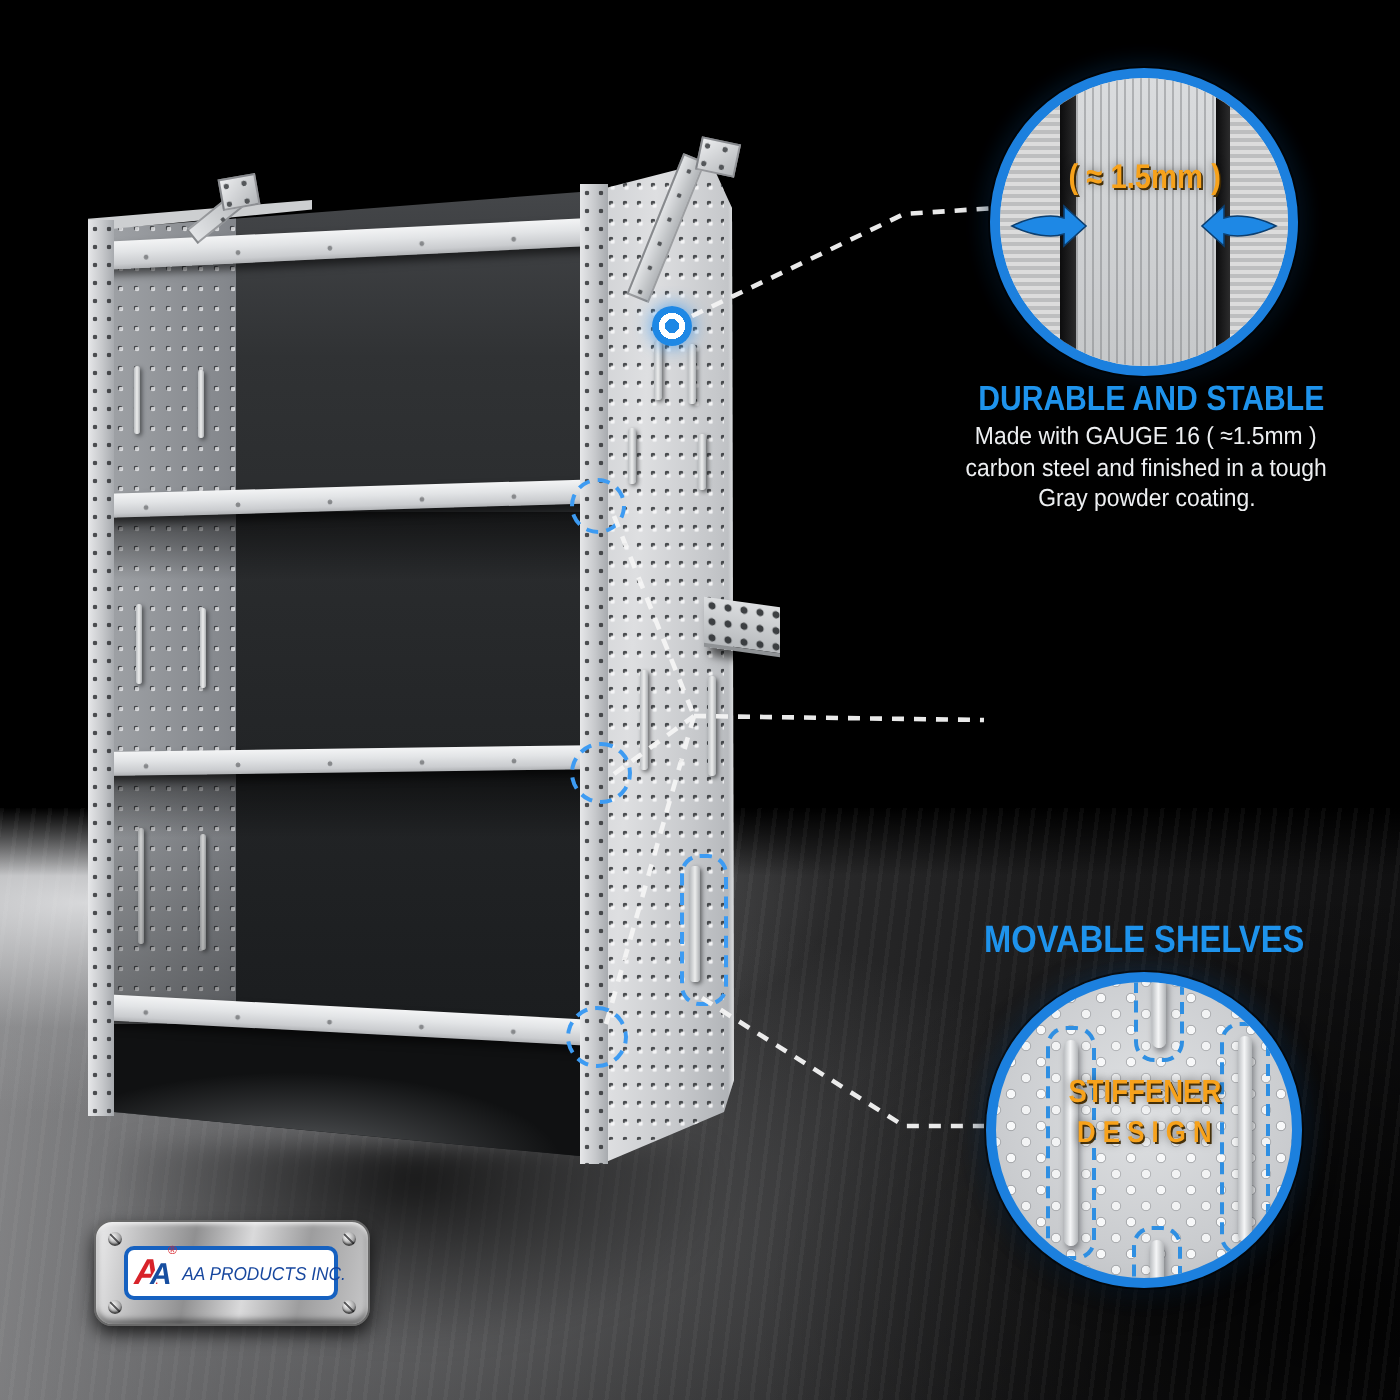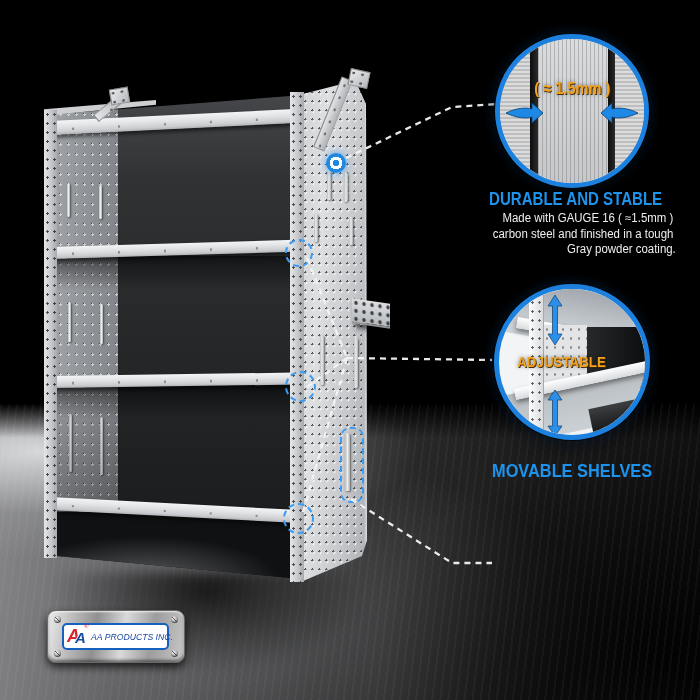--- a/index.html
+++ b/index.html
@@ -106,21 +106,21 @@
     radial-gradient(circle 1.9px at 50% 50%,#f2f3f4 0 1.9px,rgba(86,88,92,.3) 2.3px,transparent 2.8px),
     radial-gradient(circle at 50% 42%,#dfe1e3,#c9cbce 68%,#b6b9bc);
     background-size:15px 16px,15px 16px,100% 100%;background-position:0 0,7.5px 8px,0 0;}
   .rib-outline{position:absolute;border:2px dashed #2f8fe2;border-radius:10px;}
   .rib-inner{position:absolute;left:50%;top:5px;bottom:5px;width:7px;margin-left:-3.5px;border-radius:4px;
     background:linear-gradient(90deg,#bcbfc2,#f5f6f7 45%,#b2b5b8);
     box-shadow:1px 2px 3px rgba(70,72,76,.6);}
 
   
   .heading{color:#1e93ec;font-weight:bold;text-align:center;}
-  .bodytext{color:#edeff1;font-size:12.3px;line-height:15.5px;text-align:right;}
+  .bodytext{color:#edeff1;font-size:12.3px;line-height:15.5px;text-align:center;}
   .h3-number{color:#f7a21b;font-weight:bold;font-size:25px;margin:0 4px;position:relative;top:2px;}
 
   
   .logo-plate{left:47px;top:610px;width:136px;height:51px;border-radius:9px;border:1px solid #696969;
     background:linear-gradient(100deg,#ededee 0%,#bbbbbc 18%,#909091 35%,#dadadb 55%,#9d9d9e 75%,#c8c8c9 100%);
     box-shadow:inset 0 1px 2px rgba(255,255,255,.8),inset 0 -2px 3px rgba(0,0,0,.5),0 4px 9px rgba(0,0,0,.75);}
   .screw{position:absolute;width:7px;height:7px;border-radius:50%;
     background:linear-gradient(45deg,rgba(0,0,0,0) 44%,rgba(60,60,62,.85) 47% 53%,rgba(0,0,0,0) 56%),
       radial-gradient(circle at 35% 35%,#fbfbfb,#9d9d9e 62%,#6f6f70);
     box-shadow:inset 0 -1px 1px rgba(0,0,0,.6);}
@@ -218,43 +218,44 @@
   </div>
   <div class="abs heading" style="left:475px;top:189px;width:195px;font-size:17.5px">
     <span class="cond">DURABLE AND STABLE</span>
   </div>
   <div class="abs bodytext" style="left:466px;top:211px;width:214px">
     <span class="cond2">Made with GAUGE 16 ( ≈1.5mm )</span><br>
     <span class="cond2">carbon steel and finished in a tough</span><br>
     <span class="cond2">Gray powder coating.</span>
   </div>
 
-  <div class="abs ring c2bg" style="left:494px;top:284px;width:146px;height:146px">
-    <div class="abs rot" style="left:-8px;top:-18px;width:175px;height:58px;transform:rotate(10deg);background:linear-gradient(180deg,#9fa5ab,#c2c7cc 60%,#cfd3d7)"></div>
-    <div class="abs rot lip" style="left:18px;top:28px;width:145px;height:11px;transform:rotate(10deg)"></div>
-    <div class="abs dotgrid-sm" style="left:44px;top:36px;width:44px;height:66px;background-color:#e2e4e6"></div>
-    <div class="abs" style="left:88px;top:38px;width:58px;height:62px;background:linear-gradient(90deg,#27292b,#0c0d0e)"></div>
-    <div class="abs rot" style="left:10px;top:106px;width:170px;height:50px;transform:rotate(-12deg);background:linear-gradient(180deg,#b7bcc1,#ccd1d5)"></div>
-    <div class="abs rot" style="left:92px;top:120px;width:60px;height:26px;transform:rotate(-12deg);background:linear-gradient(180deg,#3c3e40,#141516)"></div>
-    <div class="abs rot lip" style="left:16px;top:100px;width:148px;height:11px;transform:rotate(-12deg)"></div>
-    <div class="abs" style="left:30px;top:0;width:14px;height:146px;border-right:1px solid #a6a9ac;background-image:radial-gradient(circle 1px at 50% 50%,rgba(60,63,66,.8) 0 1px,transparent 1.3px),linear-gradient(90deg,#fdfdfd,#dadcde);background-size:7px 9px,100% 100%"></div>
-    <svg class="abs" style="left:47px;top:5px" width="18" height="52">
-      <path d="M9,1 L16,12 L11.5,12 L11.5,40 L16,40 L9,51 L2,40 L6.5,40 L6.5,12 L2,12 Z" fill="#2b8fe8" stroke="#0c3f70" stroke-width="0.7"></path>
-    </svg>
-    <svg class="abs" style="left:47px;top:100px" width="18" height="48">
-      <path d="M9,1 L16,11 L11.5,11 L11.5,37 L16,37 L9,47 L2,37 L6.5,37 L6.5,11 L2,11 Z" fill="#2b8fe8" stroke="#0c3f70" stroke-width="0.7"></path>
-    </svg>
-    <div class="abs badge-orange" style="top:64px;left:-10px;font-size:15.5px">
-      <span class="cond">ADJUSTABLE</span>
-    </div>
-  </div>
   <div class="abs heading" style="left:475px;top:460px;width:195px;font-size:19px">
     <span class="cond">MOVABLE SHELVES</span>
   </div>
 
+  <div class="abs ring c3bg" style="left:493px;top:486px;width:148px;height:148px">
+    <div class="rib-outline" style="left:25px;top:22px;width:21px;height:113px">
+        <div class="rib-inner"></div>
+      </div>
+    <div class="rib-outline" style="left:112px;top:20px;width:21px;height:113px">
+        <div class="rib-inner"></div>
+      </div>
+    <div class="rib-outline" style="left:69px;top:-10px;width:21px;height:46px">
+        <div class="rib-inner"></div>
+      </div>
+    <div class="rib-outline" style="left:68px;top:122px;width:21px;height:46px">
+        <div class="rib-inner"></div>
+      </div>
+    <div class="abs badge-orange" style="top:47px;font-size:16px">
+      <span class="cond">STIFFENER</span>
+    </div>
+    <div class="abs badge-orange" style="top:67px;font-size:15px">
+      <span class="cond">D E S I G N</span>
+    </div>
+  </div>
 
   <div class="abs logo-plate">
     <div class="screw" style="left:6px;top:5px"></div>
     <div class="screw" style="right:6px;top:5px"></div>
     <div class="screw" style="left:6px;bottom:5px"></div>
     <div class="screw" style="right:6px;bottom:5px"></div>
     <div class="logo-box">
       <span class="logo-mark">
         <span class="a-red">A</span>
         <span class="a-blue">A</span>

